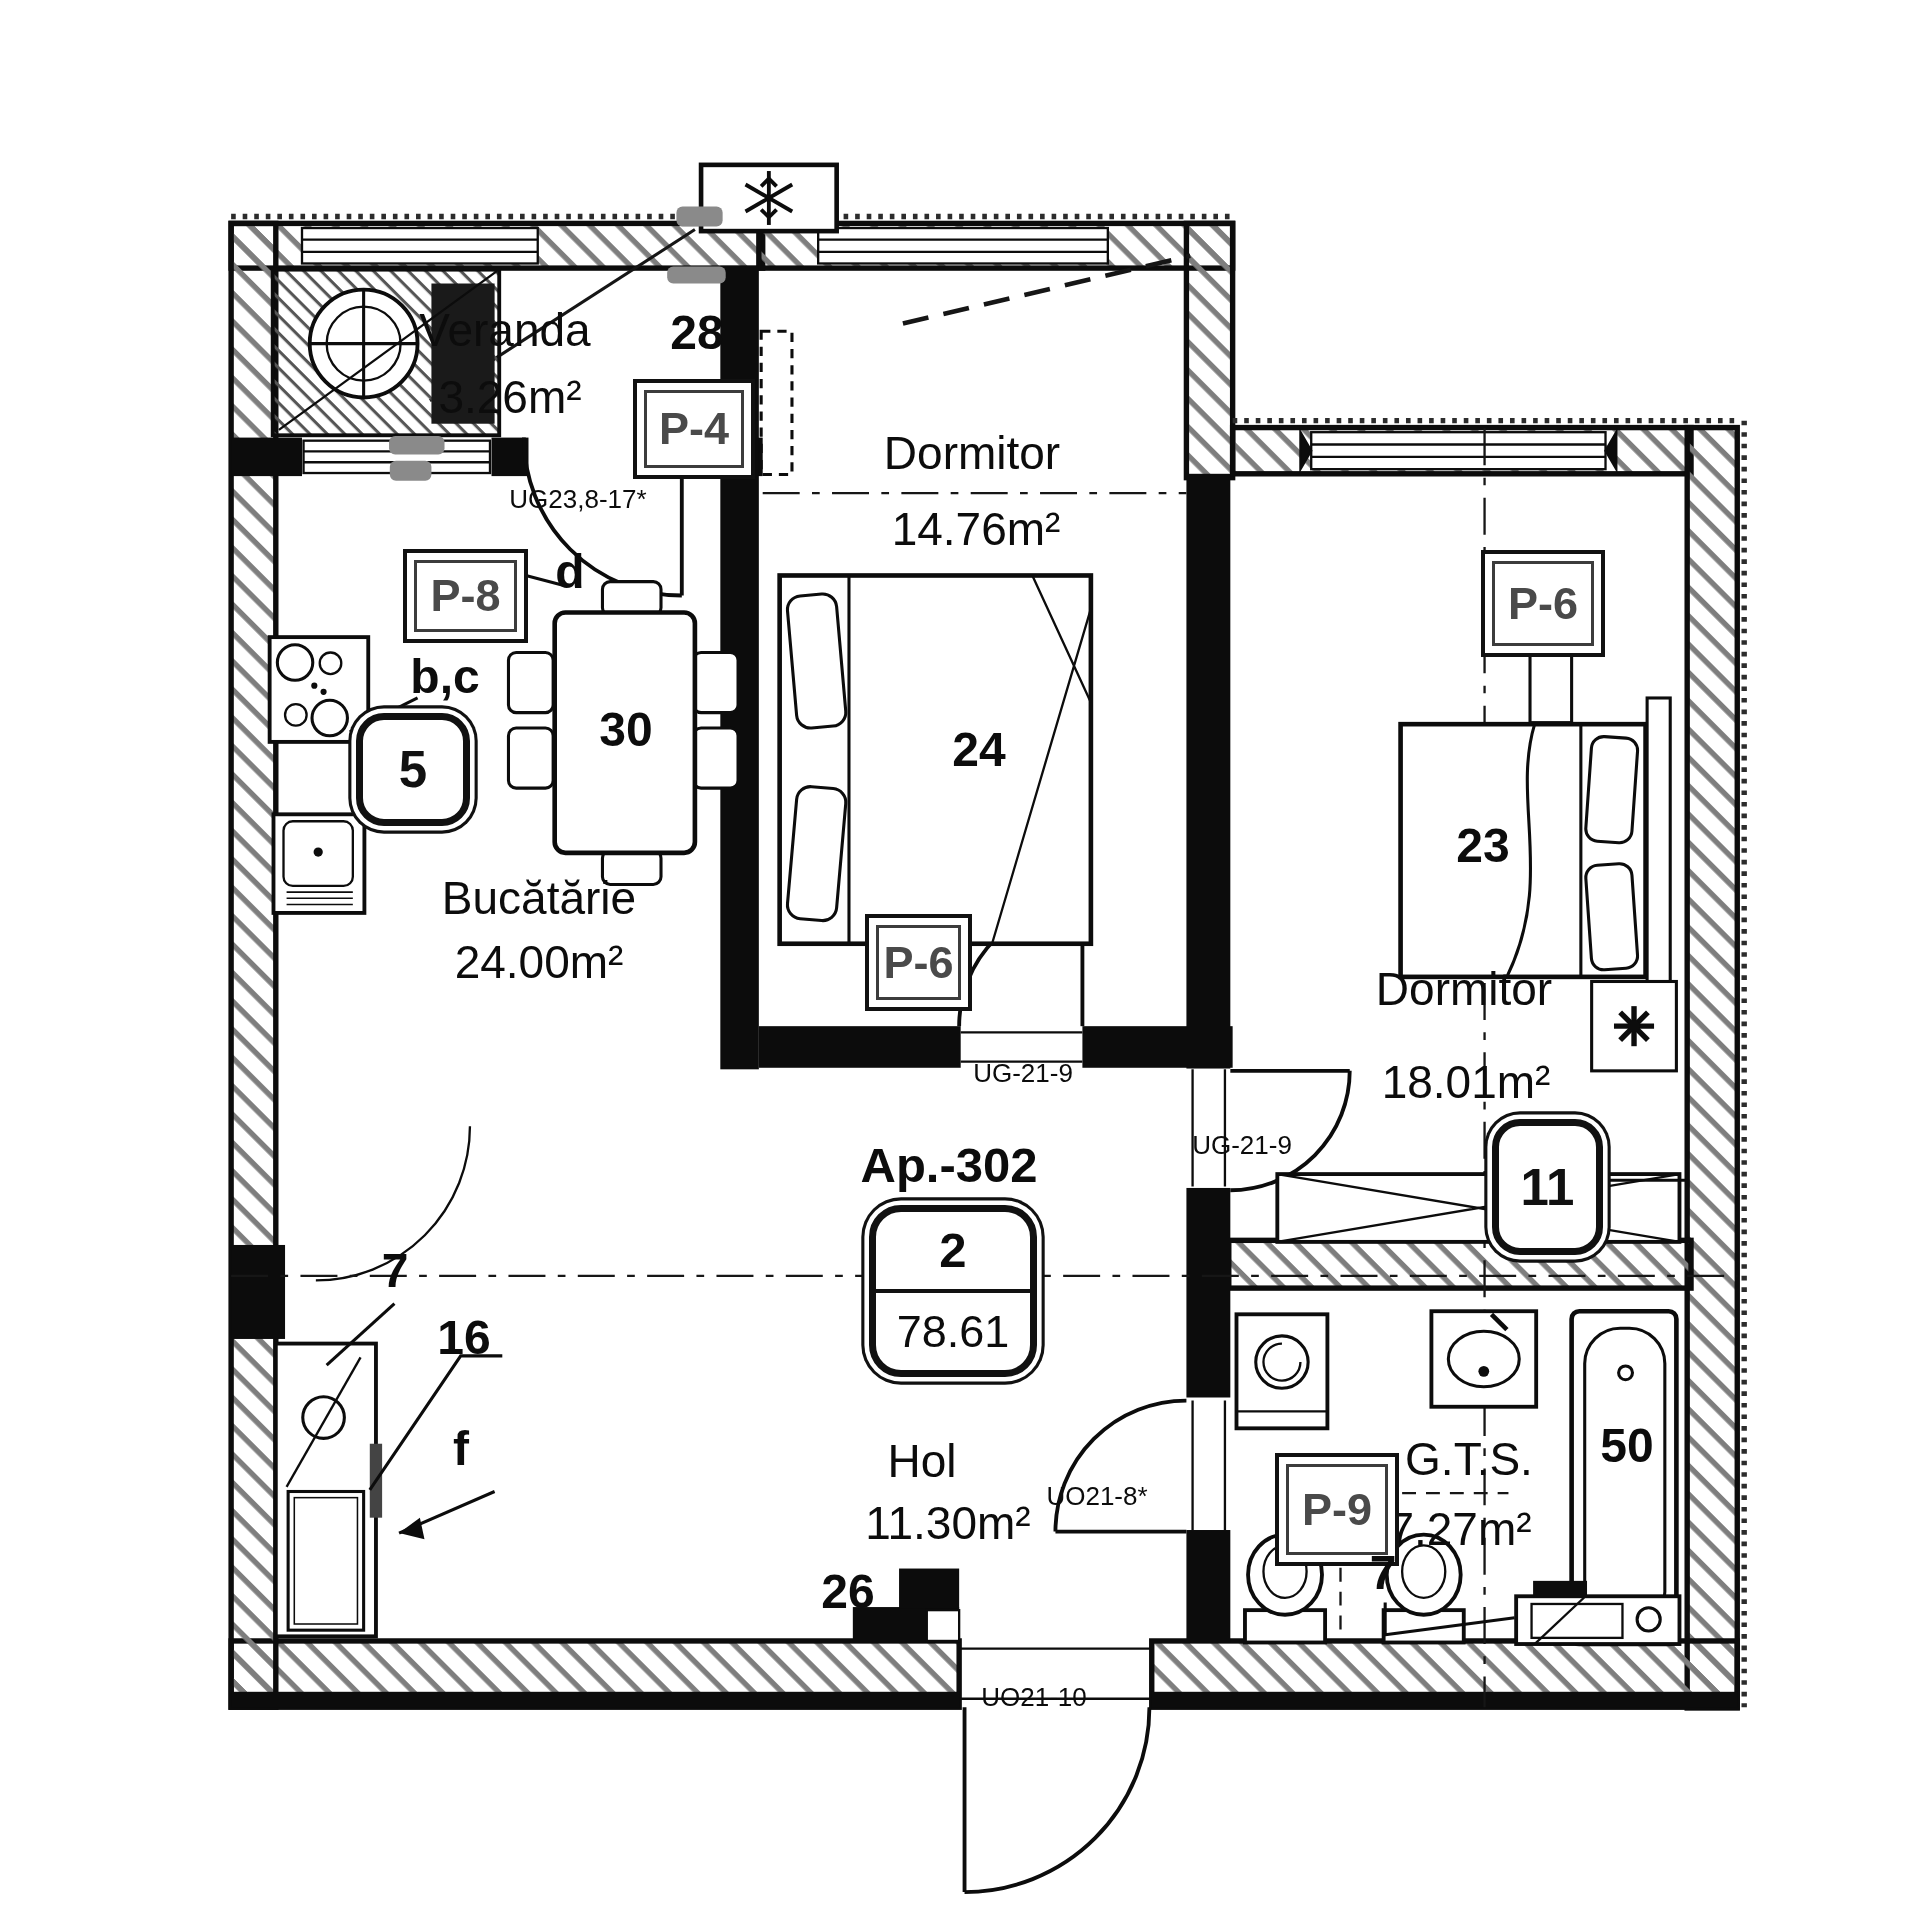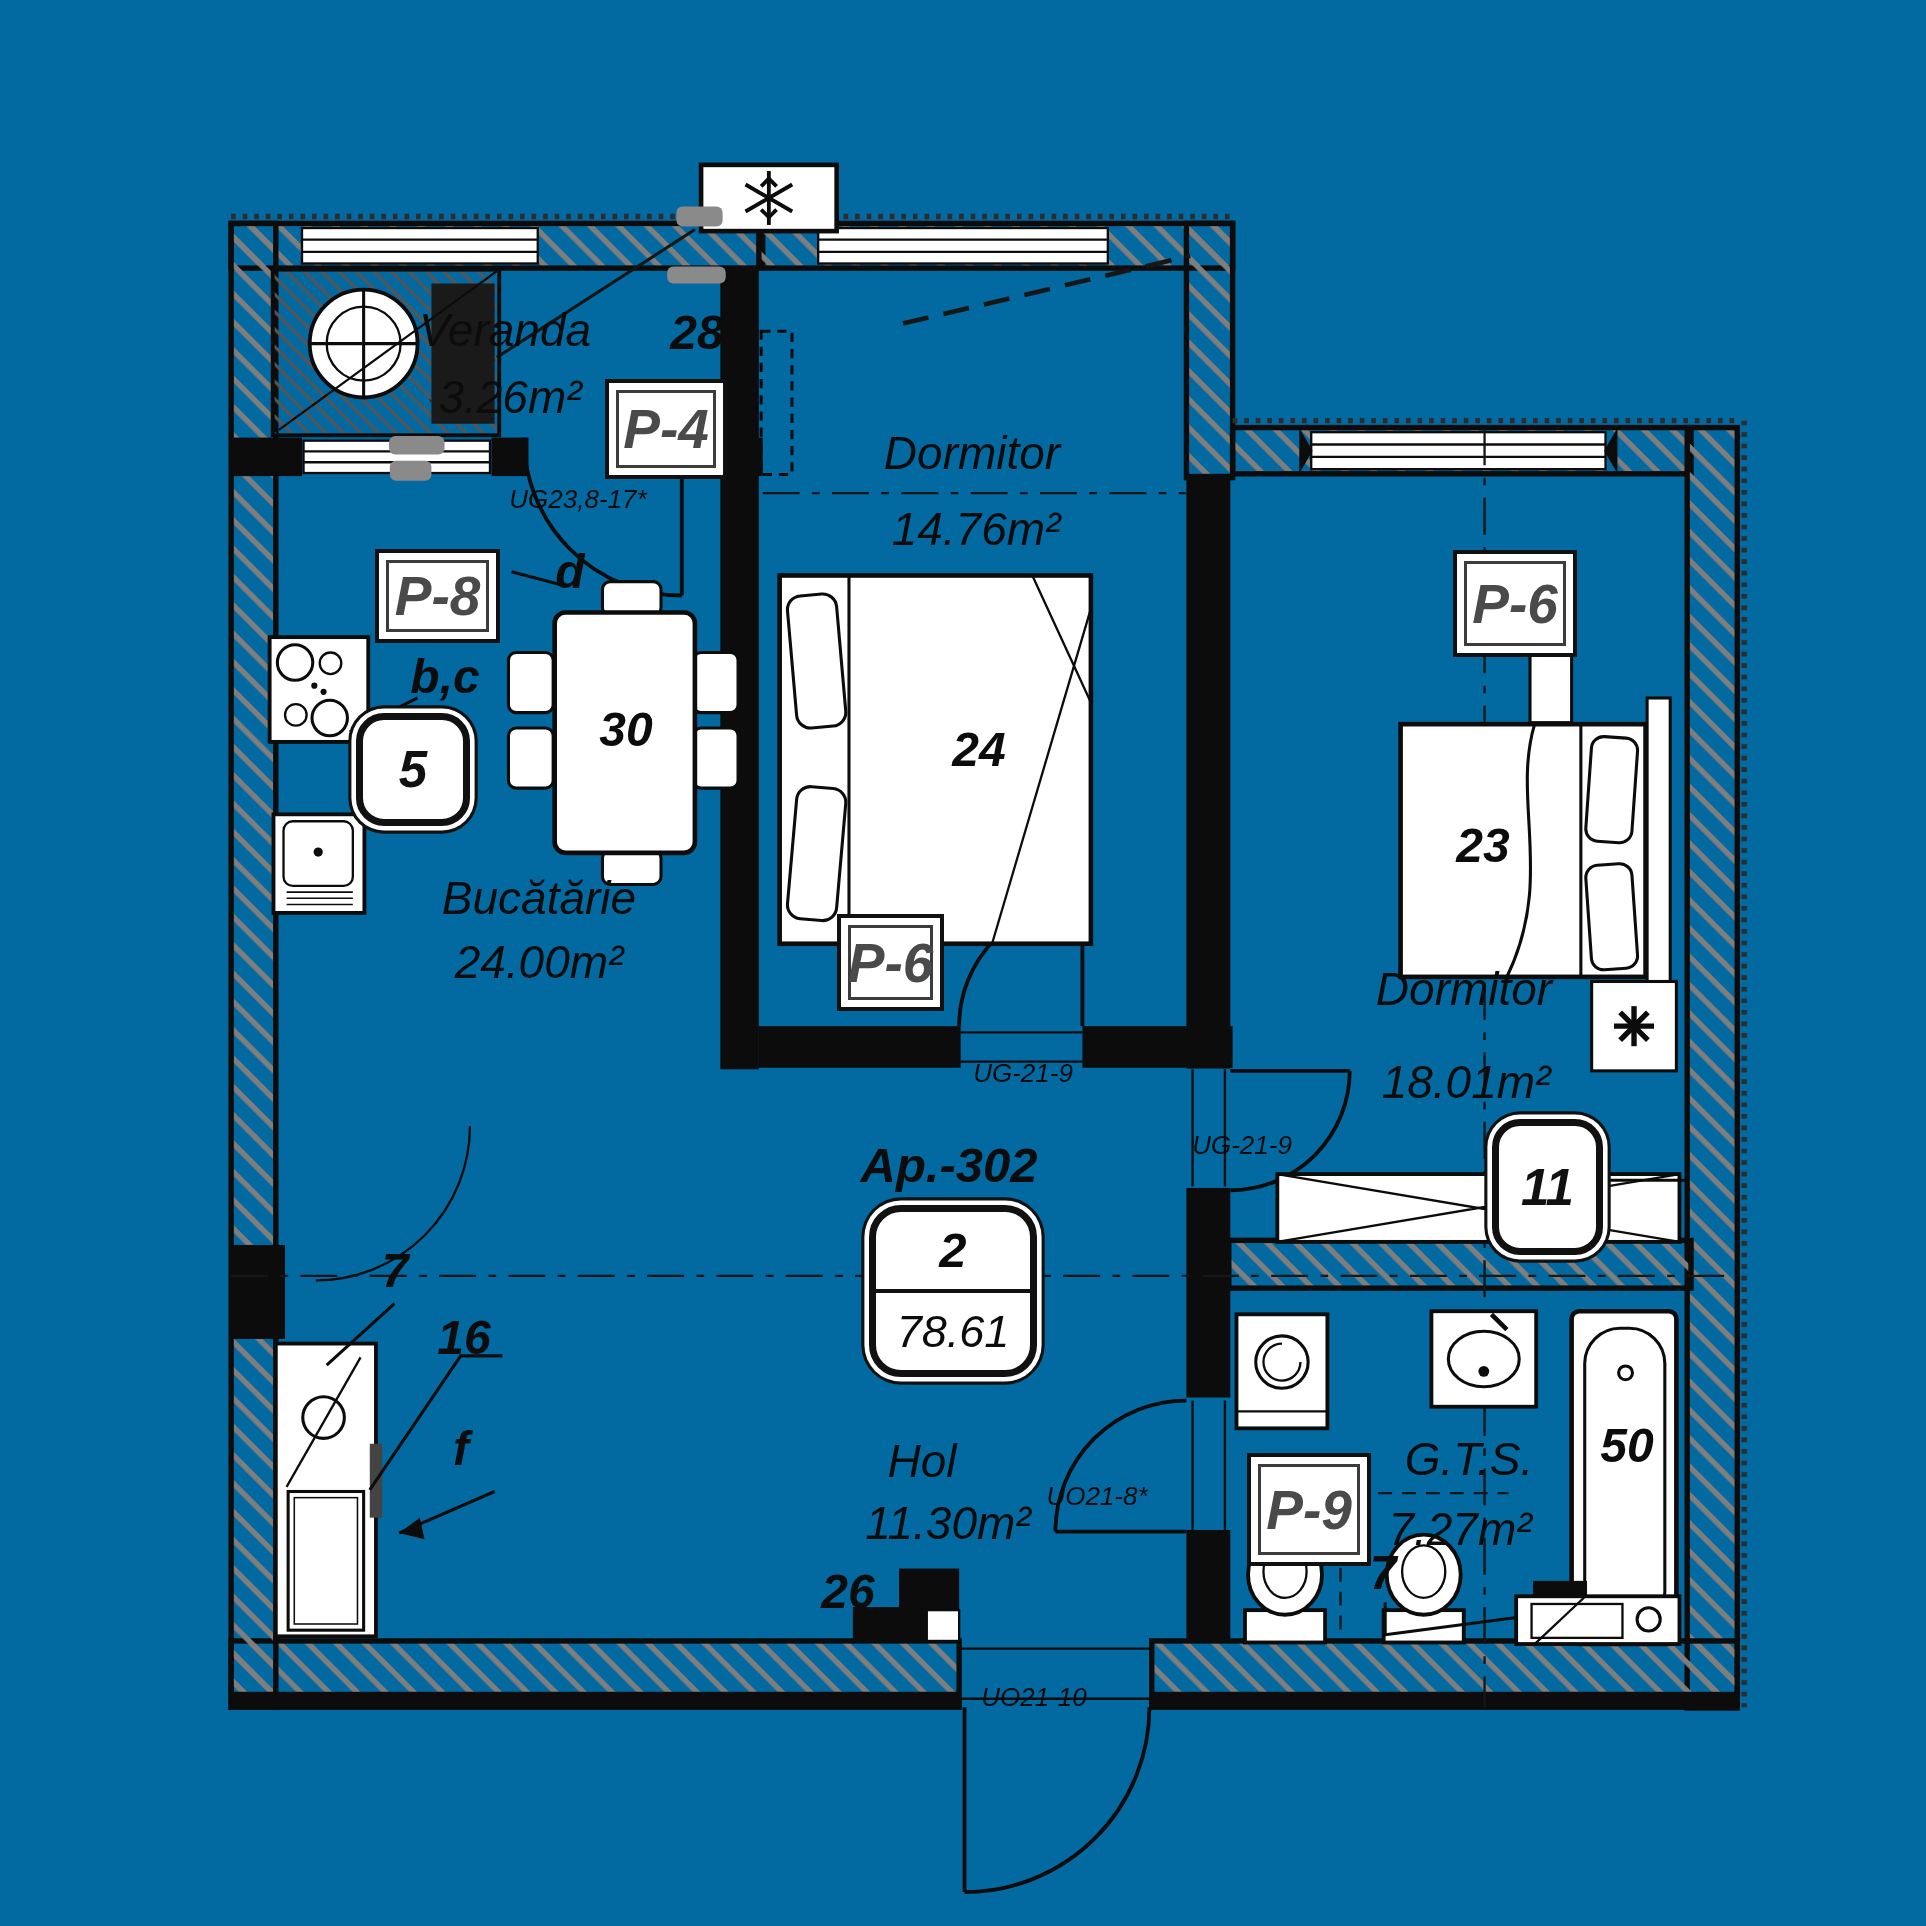--- a/index.html
+++ b/index.html
@@ -1,25 +1,25 @@
 <!DOCTYPE html>
 <html style="font-size:12.3px"><head>
 <meta charset="utf-8">
 <style>
   html,body{margin:0;padding:0;background:#7d9673;}
-  #plan{position:relative;width:1926px;height:1926px;background:#0369a1;overflow:hidden;
-        font-family:"Liberation Sans",sans-serif;color:#0c0c0c;font-style:italic;}
+  #plan{position:relative;width:1926px;height:1926px;background:#ffffff;overflow:hidden;
+        font-family:"Liberation Sans",sans-serif;color:#0c0c0c;}
   #plan svg{position:absolute;left:0;top:0;}
   .lbl{position:absolute;transform:translate(-50%,-50%);font-size:46px;white-space:nowrap;line-height:1;}
   .num{position:absolute;transform:translate(-50%,-50%);font-size:48px;font-weight:bold;white-space:nowrap;line-height:1;}
   .code{position:absolute;transform:translate(-50%,-50%);font-size:26px;white-space:nowrap;line-height:1;}
   .pbadge{position:absolute;background:#fff;border:4.6px solid #111;
           box-shadow:inset 0 0 0 7px #fff,inset 0 0 0 10px #3c3c3c;
           display:flex;align-items:center;justify-content:center;
-          font-weight:bold;font-size:55px;color:#4a4a4a;}
+          font-weight:bold;font-size:45px;color:#4a4a4a;margin-left:28px;}
   .rbadge{position:absolute;background:#fff;border:7px solid #111;border-radius:28px;
           box-shadow:0 0 0 4.6px #fff,0 0 0 7.7px #111;
           display:flex;align-items:center;justify-content:center;
           font-weight:bold;font-size:51px;color:#111;}
   .apbadge{position:absolute;background:#fff;border:7px solid #111;border-radius:32px;
            box-shadow:0 0 0 4.6px #fff,0 0 0 7.7px #111;display:flex;flex-direction:column;}
   .apbadge .cell{flex:1;display:flex;align-items:center;justify-content:center;line-height:1;}
   .apbadge .cell.top{font-weight:bold;font-size:49px;border-bottom:4.6px solid #111;}
   .apbadge .cell.bot{font-size:45px;}
   .apname{position:absolute;transform:translate(-50%,-50%);font-weight:bold;font-size:49px;white-space:nowrap;}

